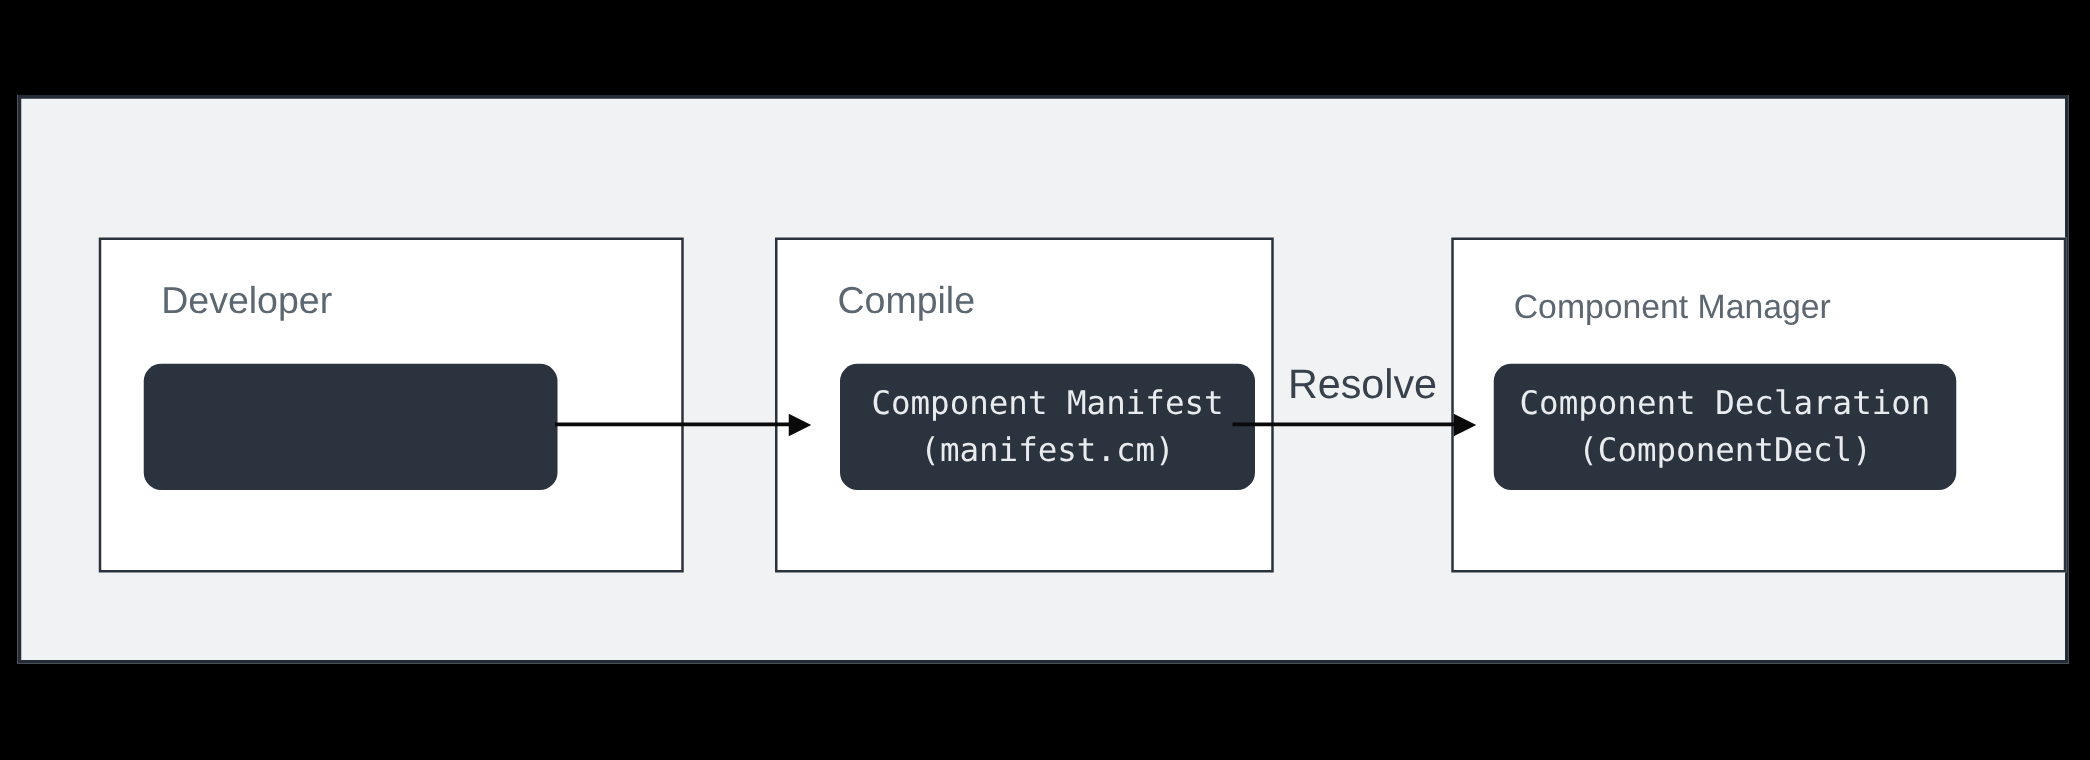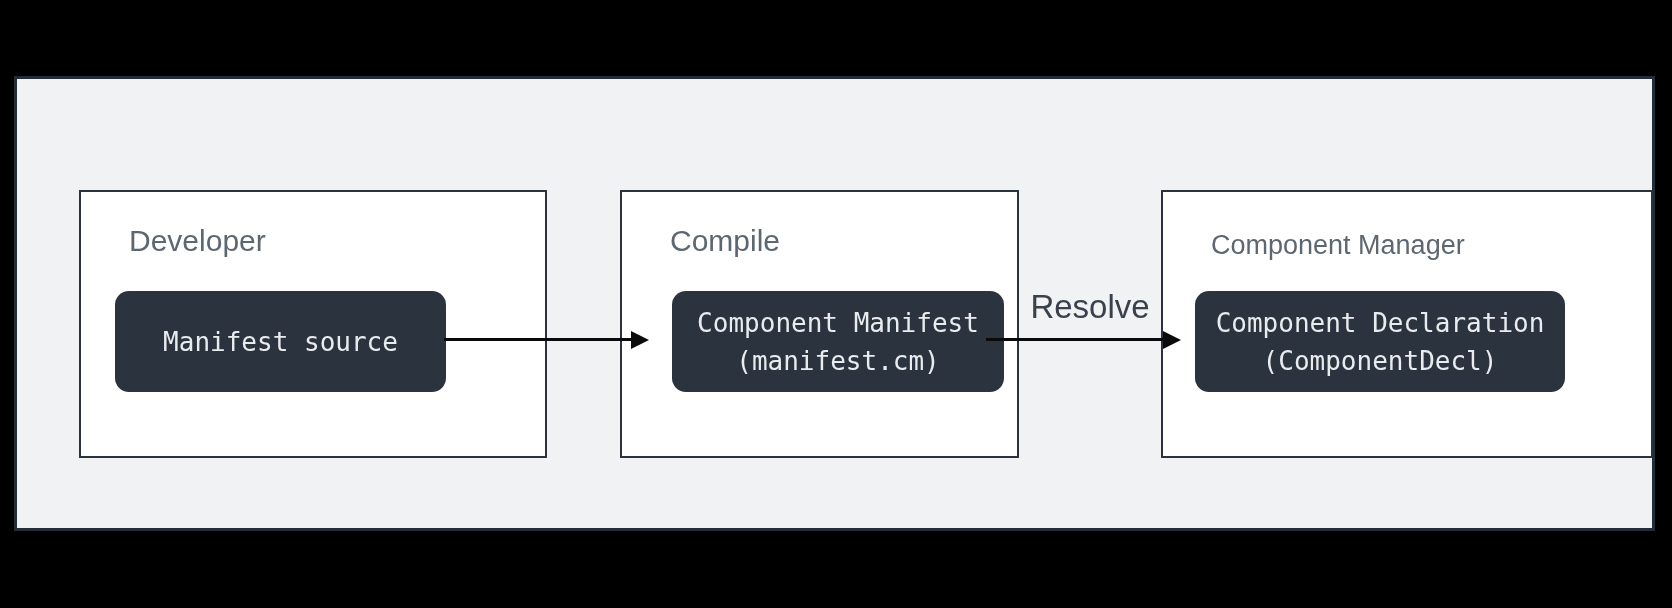--- a/index.html
+++ b/index.html
@@ -103,21 +103,20 @@
 </style>
 </head>
 <body>
 
 <div id="stage">
   <div class="panel"></div>
 
   <div class="group-box" id="group-developer">
     <div class="group-label">Developer</div>
     <div class="code-chip">
-      <span>Manifest source</span>
     </div>
   </div>
 
   <div class="group-box" id="group-package">
     <div class="group-label">Compile</div>
     <div class="code-chip">
       <span>Component Manifest</span>
       <span>(manifest.cm)</span>
     </div>
   </div>

